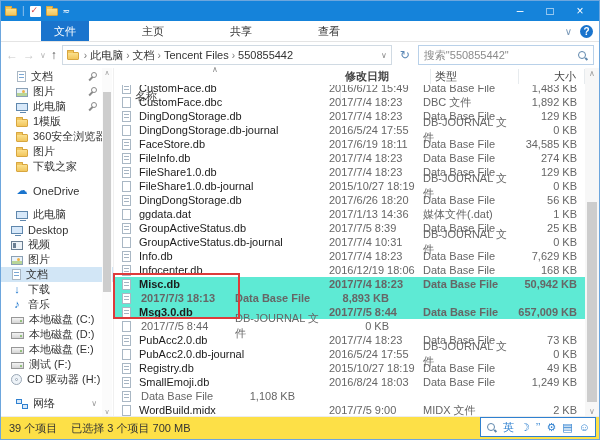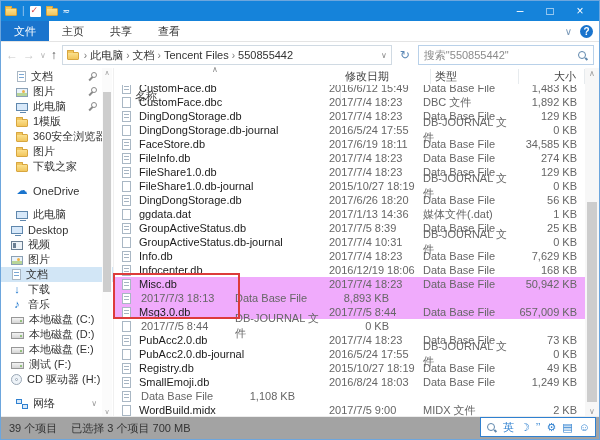--- a/index.html
+++ b/index.html
@@ -5,21 +5,21 @@
   html,body{margin:0;padding:0;background:#555;font-family:"Liberation Sans","DejaVu Sans",sans-serif;}
   .window{position:relative;width:600px;height:440px;background:#fff;border:1px solid #6da6dd;box-sizing:border-box;overflow:hidden;}
   
   .titlebar{height:20px;background:#1583da;display:flex;align-items:center;padding:0 4px;gap:5px;}
   .qat-sep{color:#9ec9ef;font-size:10px;line-height:20px;}
   .qat-arrow{color:#fff;font-size:9px;letter-spacing:-1px;}
   .wincontrols{margin-left:auto;display:flex;}
   .winbtn{width:30px;text-align:center;color:#fff;font-size:12px;line-height:20px;cursor:default;}
   
   .tabsrow{height:20px;background:#fff;border-bottom:1px solid #e4e4e4;display:flex;align-items:stretch;position:relative;}
-  .tab{padding:0 13px;font-size:11px;line-height:20px;color:#333;}
+  .tab{padding:0 13px;font-size:11px;line-height:20px;color:#333;margin-left:40px;}
   .tab.active{background:#1a74cd;color:#fff;}
   .ribbon-right{position:absolute;right:6px;top:0;height:20px;display:flex;align-items:center;gap:8px;}
   .collapse-chev{color:#7a99b8;font-size:10px;}
   .helpbtn{width:13px;height:13px;border-radius:50%;background:#1a74cd;color:#fff;font-size:10px;line-height:13px;text-align:center;font-weight:bold;}
   
   .addrrow{height:26px;display:flex;align-items:center;padding:0 5px;gap:5px;background:#fff;}
   .navbtn{font-size:12px;line-height:18px;}
   .nav-disabled{color:#c9c9c9;}
   .nav-chev{color:#b5b5b5;font-size:8px;}
   .nav-up{color:#4d4d4d;}
@@ -45,40 +45,40 @@
   .pin::before{content:"";position:absolute;width:4px;height:4px;border:1px solid #8a8a8a;border-radius:50%;top:0;right:0;}
   .pin::after{content:"";position:absolute;width:1.5px;height:5px;background:#8a8a8a;transform:rotate(45deg);bottom:0;left:2px;}
   .side-scroll{position:absolute;right:1px;top:0;bottom:0;width:10px;background:#fbfbfb;}
   .side-scroll .arr{position:absolute;left:0;width:10px;text-align:center;color:#9a9a9a;font-size:7px;}
   .side-thumb{position:absolute;left:1px;width:8px;background:#cdcdcd;}
   
   .filearea{flex:1;position:relative;border-left:1px solid #f0f0f0;}
   .cols{display:flex;height:17px;align-items:center;font-size:11px;color:#444;position:relative;margin-right:14px;}
   .colh{border-right:1px solid #e7ebee;height:15px;line-height:15px;box-sizing:border-box;}
   .col-name{flex:1;padding-left:21px;margin-top:40px;}
-  .col-date{width:90px;padding-left:4px;}
+  .col-date{width:90px;padding-left:4px;font-weight:bold;}
   .col-type{width:88px;padding-left:4px;}
   .col-size{width:66px;text-align:right;padding-right:8px;}
   .sortmark{position:absolute;top:-3px;left:98px;color:#888;font-size:8px;}
   .rows{position:absolute;top:17px;left:0;right:14px;bottom:0;overflow:hidden;}
   .row{display:flex;align-items:center;height:14px;font-size:11px;}
   .row:first-child{margin-top:-4px;}
-  .row.sel{background:#f0abfc;}
+  .row.sel{background:#5eead4;font-weight:bold;}
   .c-icon{width:16px;padding-left:7px;flex:none;display:flex;align-items:center;}
   .c-name{flex:1;color:#1c1c1c;white-space:nowrap;overflow:hidden;padding-left:2px;}
   .c-date{width:90px;color:#666;padding-left:4px;flex:none;}
   .c-type{width:88px;color:#666;padding-left:4px;flex:none;}
   .c-size{width:66px;text-align:right;color:#666;padding-right:8px;flex:none;}
   .vscroll{position:absolute;top:0;right:0;bottom:0;width:14px;background:#f7f7f7;}
   .vscroll .arr{position:absolute;left:0;width:14px;text-align:center;color:#9a9a9a;font-size:8px;}
   .vthumb{position:absolute;left:2px;width:10px;top:134px;height:200px;background:#cdcdcd;}
   
   .redbox{position:absolute;left:112px;top:272px;width:127px;height:46px;border:2px solid #dd3b3b;box-sizing:border-box;pointer-events:none;z-index:5;}
   
-  .status{position:absolute;left:0;right:0;bottom:0;height:22px;border-top:1px solid #ececec;display:flex;align-items:center;font-size:11px;color:#333;padding-left:8px;gap:14px;background:#a3a3a3;}
+  .status{position:absolute;left:0;right:0;bottom:0;height:22px;border-top:1px solid #ececec;display:flex;align-items:center;font-size:11px;color:#333;padding-left:8px;gap:14px;background:#fde047;}
   .ime{position:absolute;right:3px;bottom:2px;height:18px;border:1px solid #2f80d0;background:#fff;display:flex;align-items:center;padding:0 5px;gap:6px;color:#2f80d0;font-size:11px;}
   .ime .g{line-height:16px;}
   
   .icn{display:inline-block;width:12px;height:11px;position:relative;flex:none;}
   .ic-folder{width:12px;height:8px;margin-top:2px;background:linear-gradient(#fbe08e,#f2c65c);border:1px solid #d8a63f;border-radius:1px;box-sizing:border-box;}
   .ic-folder::before{content:"";position:absolute;top:-3px;left:-1px;width:5px;height:2px;background:#f2c65c;border:1px solid #d8a63f;border-bottom:none;border-radius:1px 1px 0 0;}
   .ic-doc,.ic-db,.ic-documents{width:9px;height:11px;background:#fff;border:1px solid #a9b7c4;box-sizing:border-box;margin-left:1px;}
   .ic-db::after{content:"";position:absolute;left:1px;right:1px;top:2px;height:6px;background:repeating-linear-gradient(#a6b4c2 0 1px,transparent 1px 3px);}
   .ic-documents::after{content:"";position:absolute;left:1px;right:1px;top:2px;height:6px;background:repeating-linear-gradient(#7aa7d4 0 1px,transparent 1px 3px);}
   .ic-computer,.ic-desktop{width:12px;height:8px;margin-top:1px;border:1px solid #5f87ad;background:#d8e9fa;box-sizing:border-box;}

